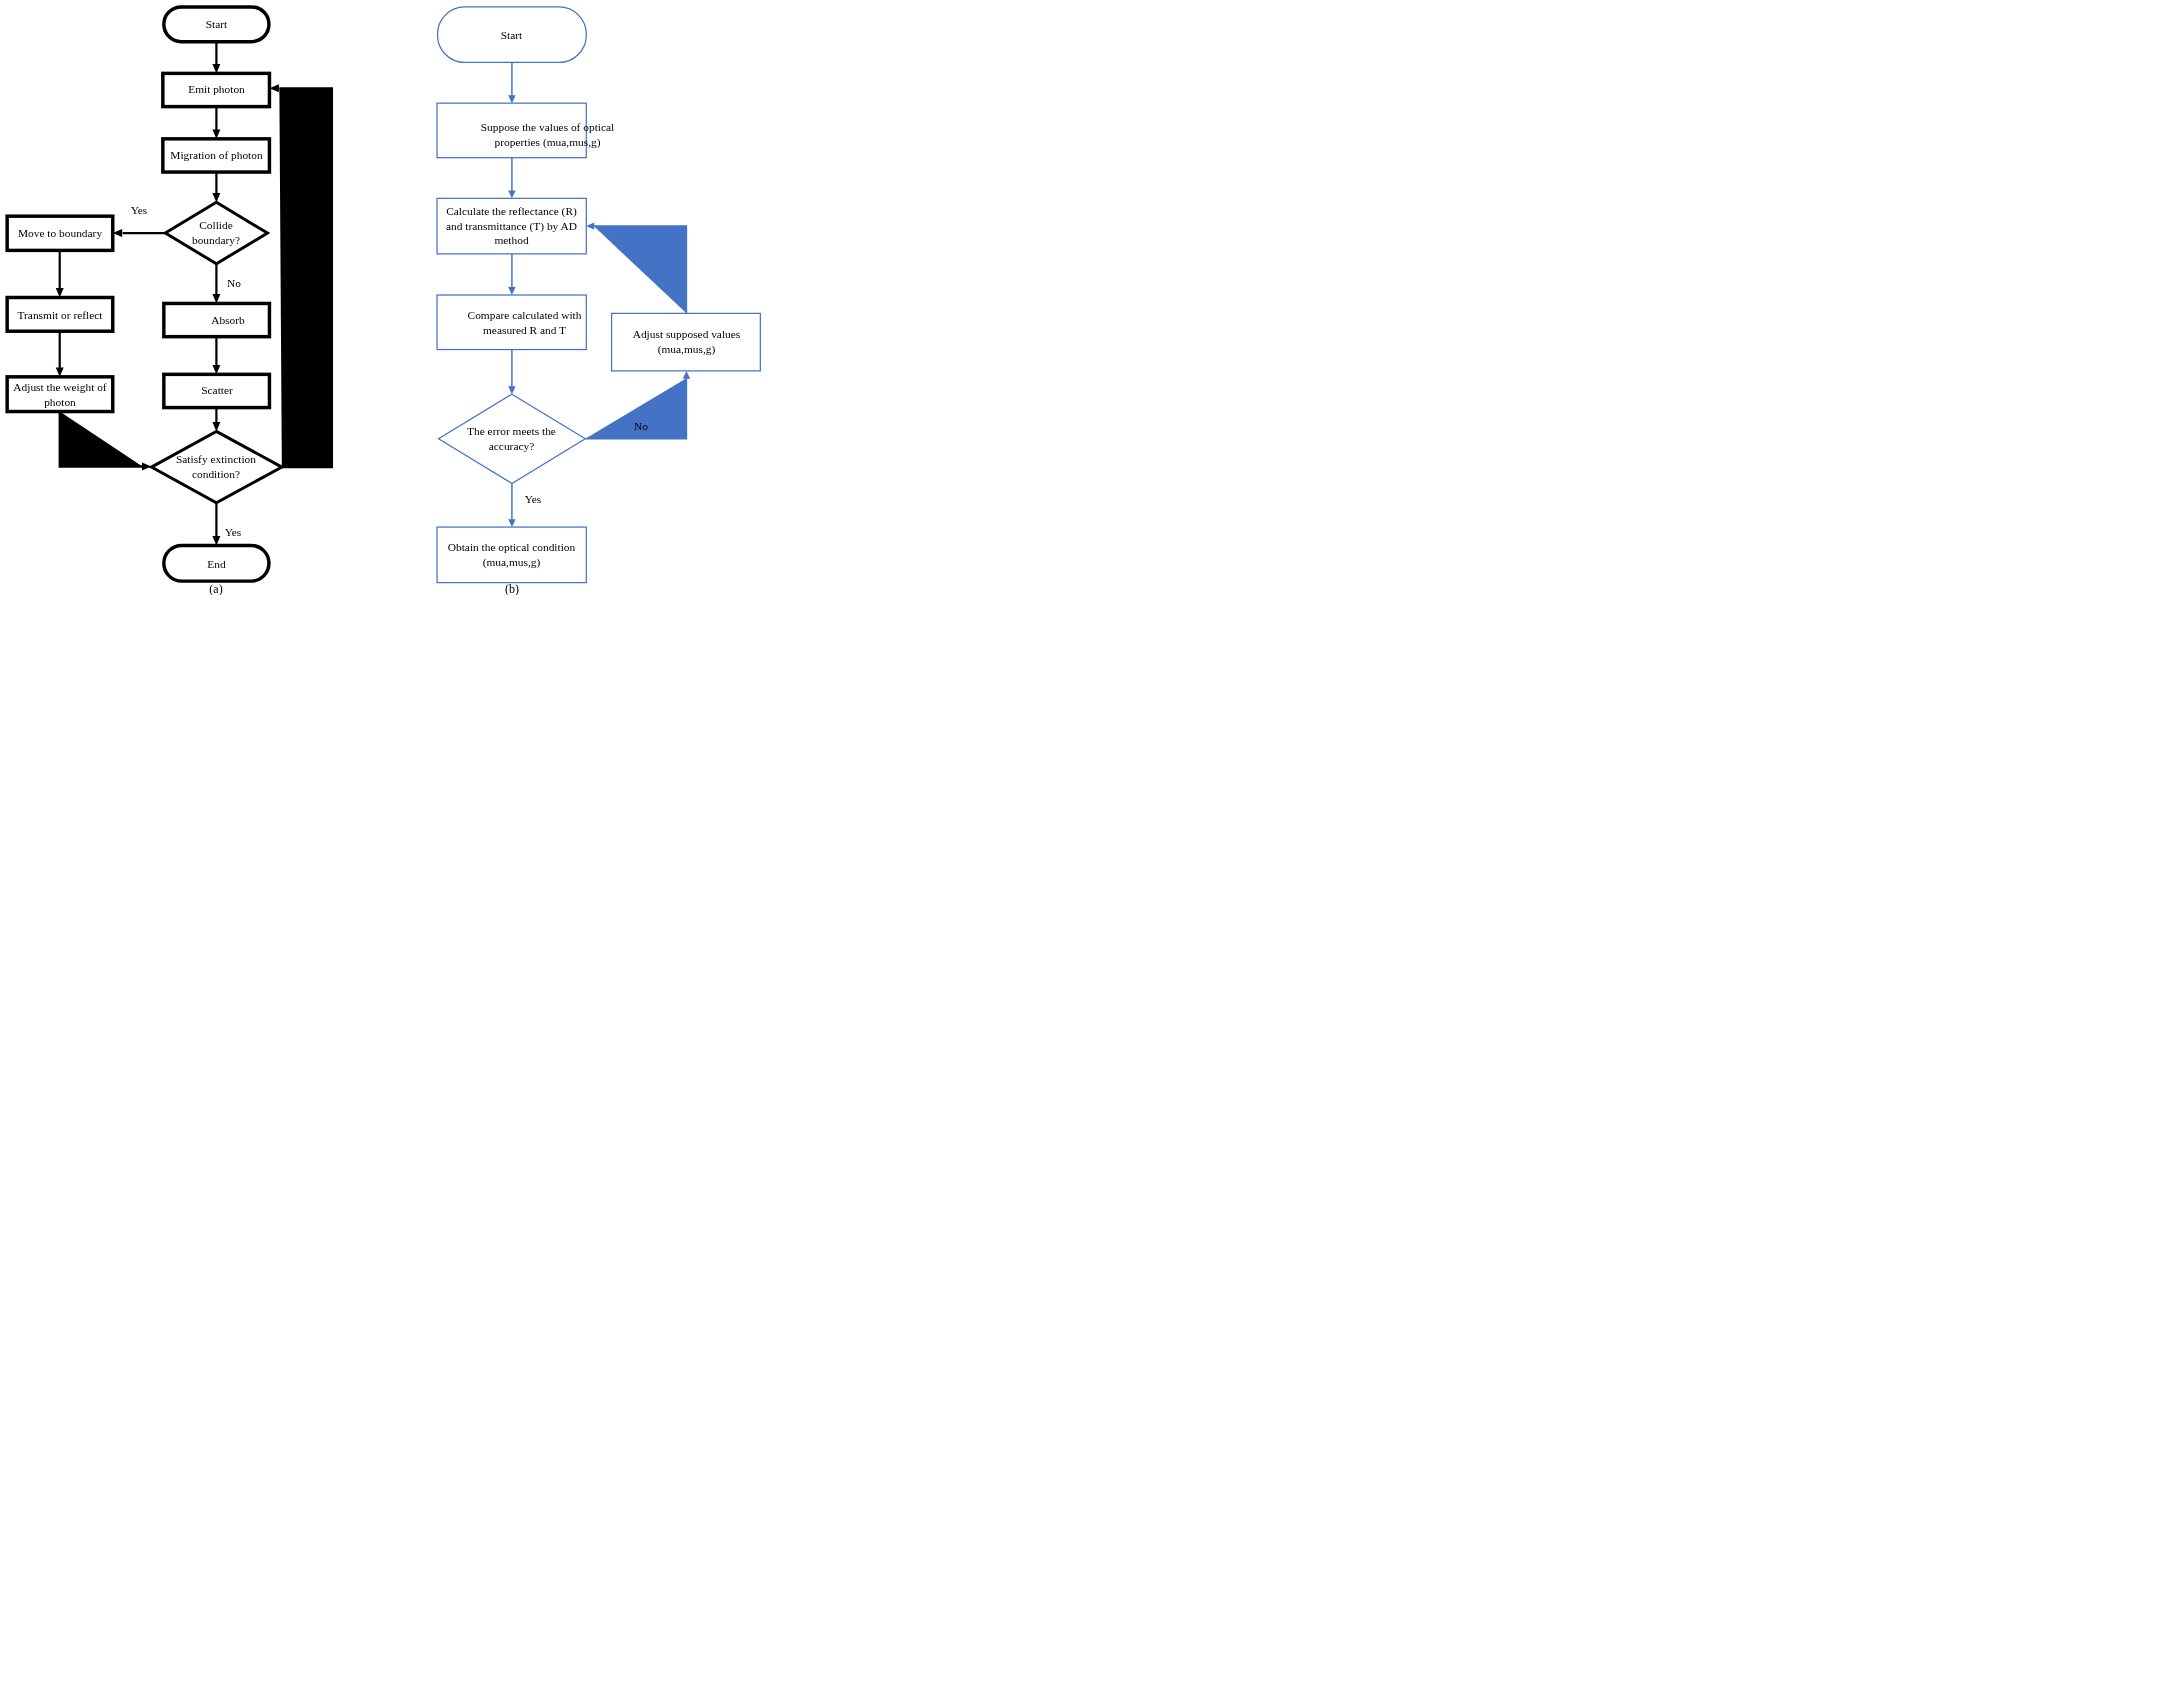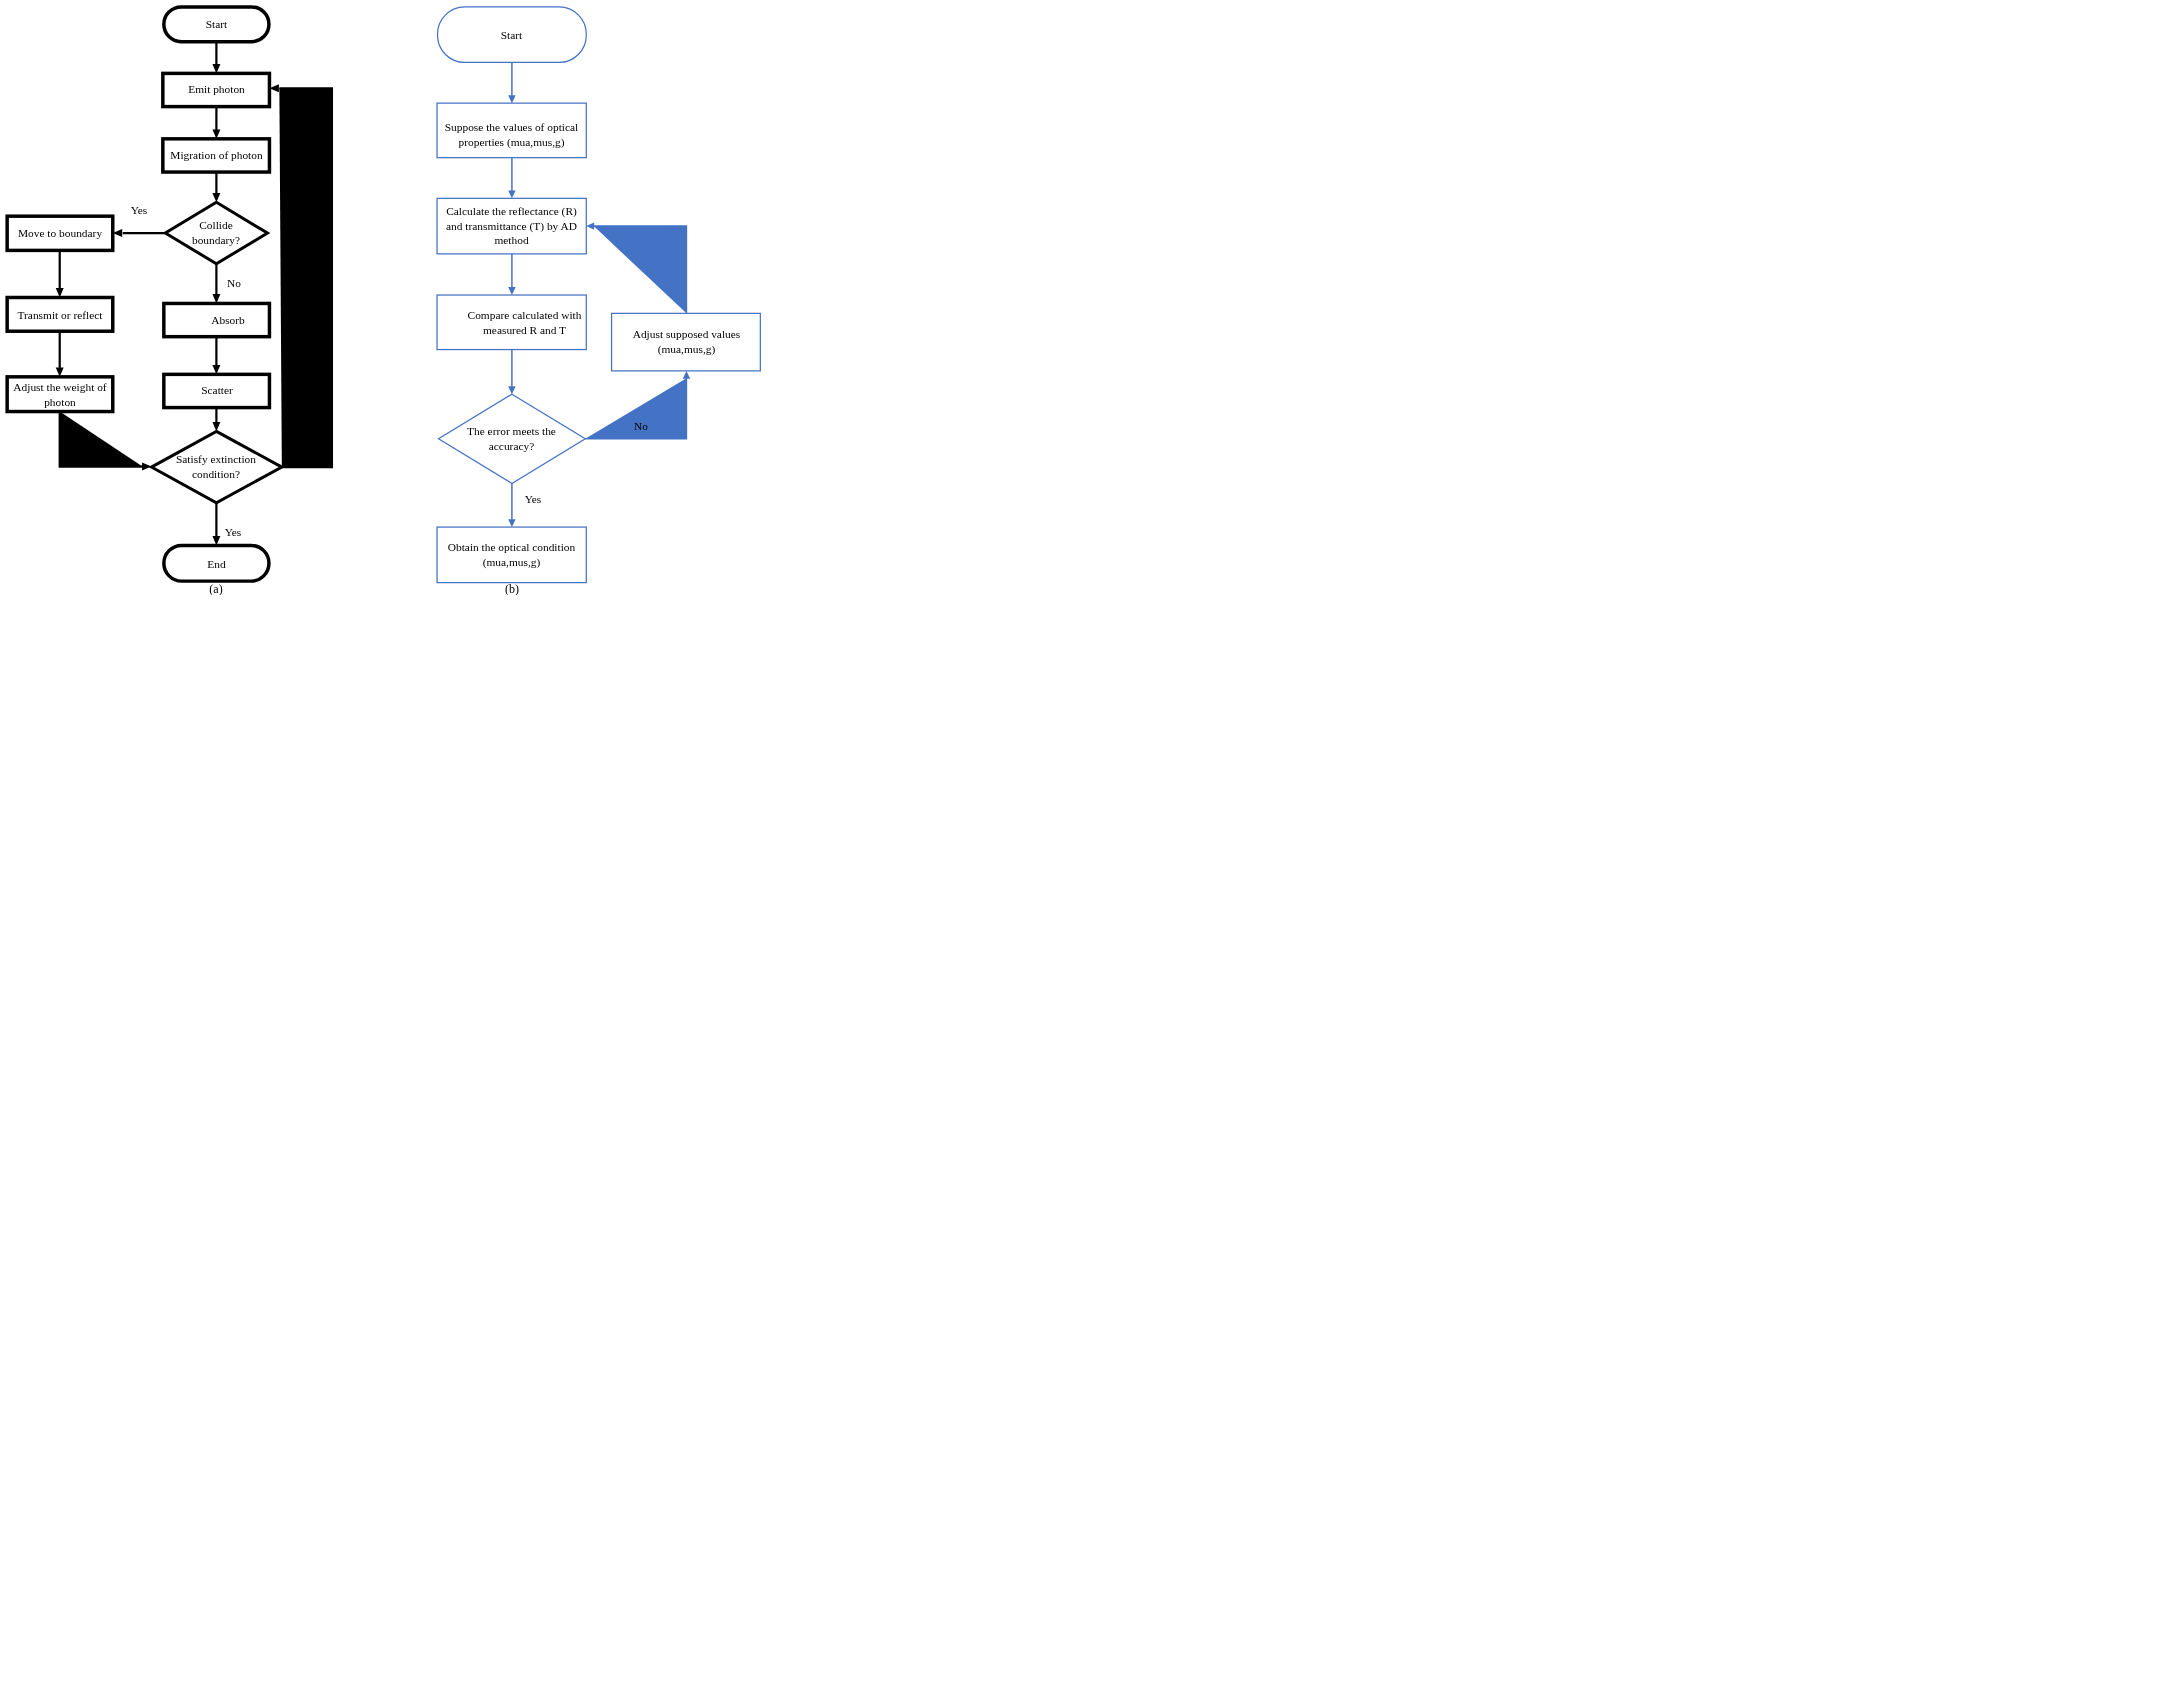--- a/index.html
+++ b/index.html
@@ -154,21 +154,21 @@
 condition?</div>
   <div class="lbl" style="left:164px;top:546px;width:105px;height:36px;">End</div>
 
   <div class="lbl" style="left:127px;top:203px;width:24px;height:15px;">Yes</div>
   <div class="lbl" style="left:223px;top:276px;width:22px;height:15px;">No</div>
   <div class="lbl" style="left:289px;top:446px;width:24px;height:15px;">No</div>
   <div class="lbl" style="left:220px;top:525px;width:26px;height:15px;">Yes</div>
   <div class="lbl caption" style="left:196px;top:584px;width:40px;height:11px;">(a)</div>
 
   <div class="lbl" style="left:437px;top:7px;width:149px;height:56px;">Start</div>
-  <div class="lbl" style="left:437px;top:103px;width:149px;height:63px;">Suppose the values of optical
+  <div class="lbl" style="left:437px;top:103px;width:149px;height:63px;padding-left:36px;">Suppose the values of optical
 properties (mua,mus,g)</div>
   <div class="lbl" style="left:437px;top:198px;width:149px;height:56px;">Calculate the reflectance (R)
 and transmittance (T) by AD
 method</div>
   <div class="lbl" style="left:437px;top:295px;width:175px;height:55px;">Compare calculated with
 measured R and T</div>
   <div class="lbl" style="left:443px;top:399px;width:137px;height:79px;text-align:center;">The error meets the
 accuracy?</div>
   <div class="lbl" style="left:612px;top:313px;width:149px;height:58px;">Adjust supposed values
 (mua,mus,g)</div>

